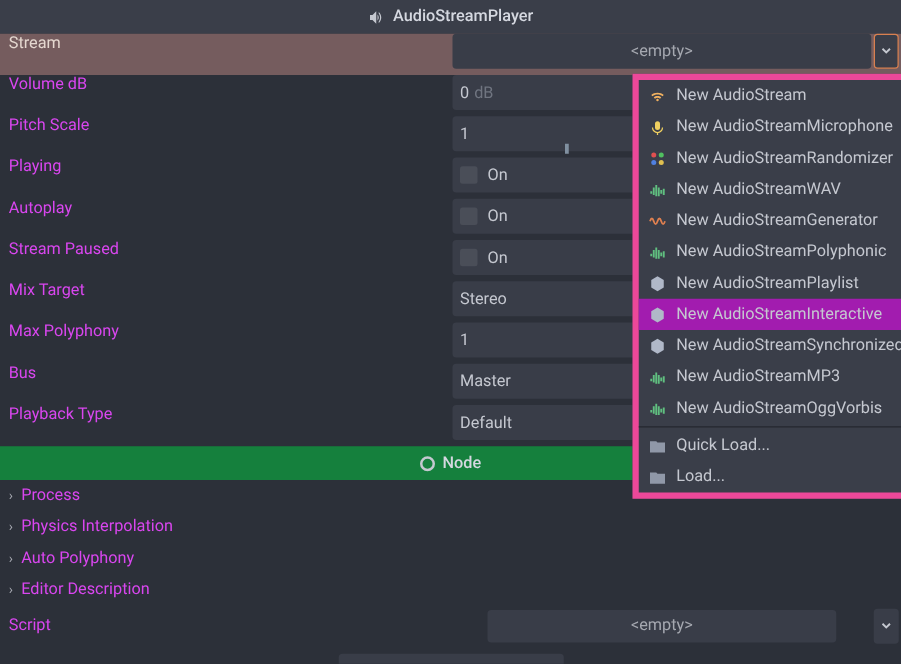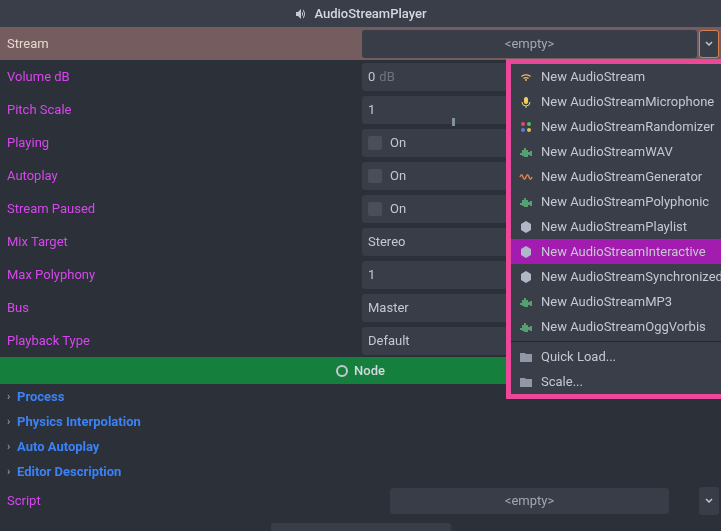--- a/index.html
+++ b/index.html
@@ -27,21 +27,21 @@
       color: #d5d8e0;
       font-weight: 500;
     }
     .header-icon {
       width: 14px;
       height: 14px;
       display: inline-block;
     }
     .property-row {
       display: flex;
-      align-items: center;
+      align-items: flex-start;
       height: 33px;
     }
     .property-label {
       width: 362px;
       padding-left: 7px;
       color: #d946ef;
     }
     .property-row.stream-row {
       background: #755c5e;
     }
@@ -132,22 +132,22 @@
       padding: 5px 7px;
       gap: 4px;
       cursor: pointer;
     }
     .expandable .chevron {
       width: 6px;
       font-size: 11px;
       color: #a5a8b0;
     }
     .expandable .label {
-      font-weight: 700;
-      color: #3b82f6;
+      font-weight: 400;
+      color: #d946ef;
       text-align: right;
     }
     .script-row {
       display: flex;
       align-items: center;
       height: 29px;
       margin-top: 2px;
       gap: 28px;
     }
     .script-value {
@@ -302,21 +302,21 @@
 <div class="expandable">
   <span class="chevron">›</span>
   <span class="label">Process</span>
 </div>
 <div class="expandable">
   <span class="chevron">›</span>
   <span class="label">Physics Interpolation</span>
 </div>
 <div class="expandable">
   <span class="chevron">›</span>
-  <span class="label">Auto Autoplay</span>
+  <span class="label">Auto Polyphony</span>
 </div>
 <div class="expandable">
   <span class="chevron">›</span>
   <span class="label">Editor Description</span>
 </div>
 
 <div class="script-row">
   <div class="property-label">Script</div>
   <div class="script-value">&lt;empty&gt;</div>
   <div class="dropdown-arrow">
@@ -434,15 +434,15 @@
         </svg>
     </span>
     <span>Quick Load...</span>
   </div>
   <div class="dropdown-item">
     <span class="item-icon">
       <svg width="14" height="14" viewBox="0 0 14 14" fill="#9098a8">
           <path d="M1 3h5l1 1h6v8H1V3z"></path>
         </svg>
     </span>
-    <span>Scale...</span>
+    <span>Load...</span>
   </div>
 </div>
 
 </body></html>

